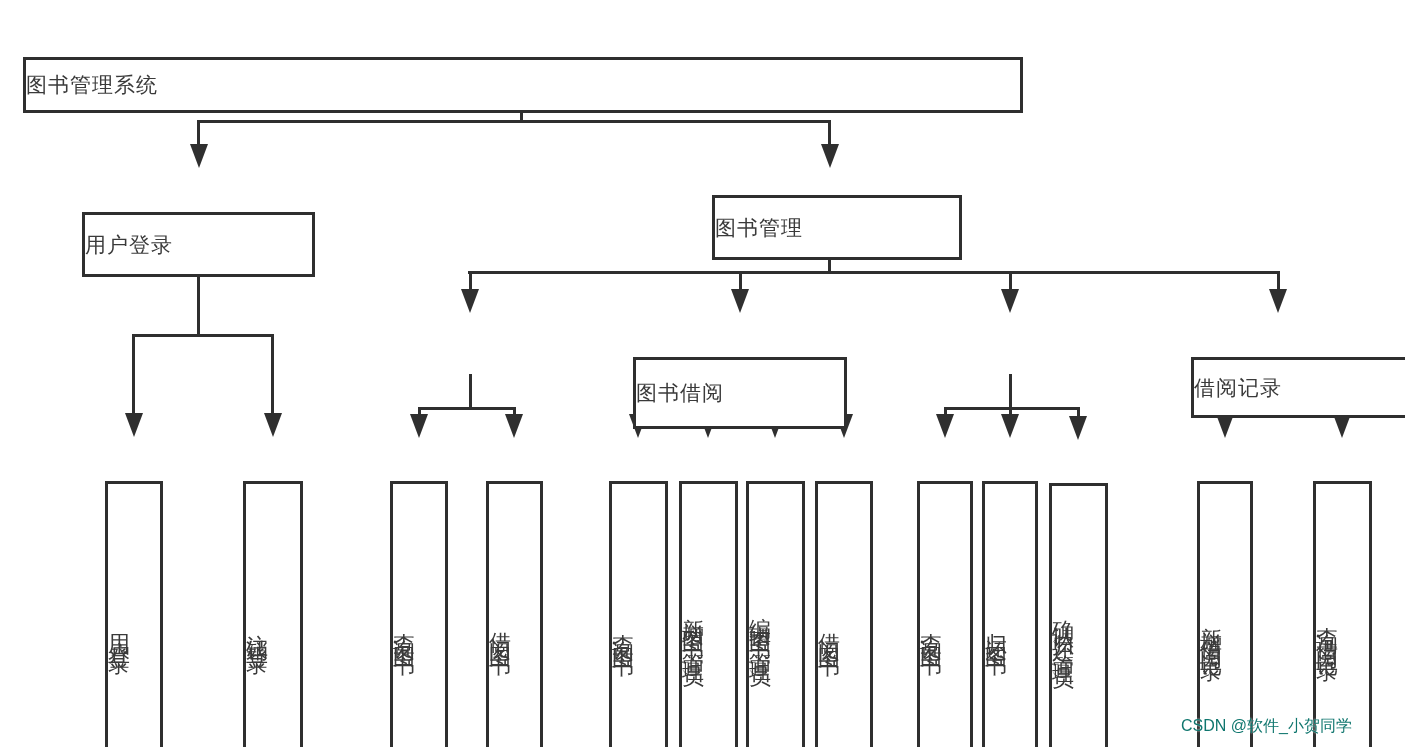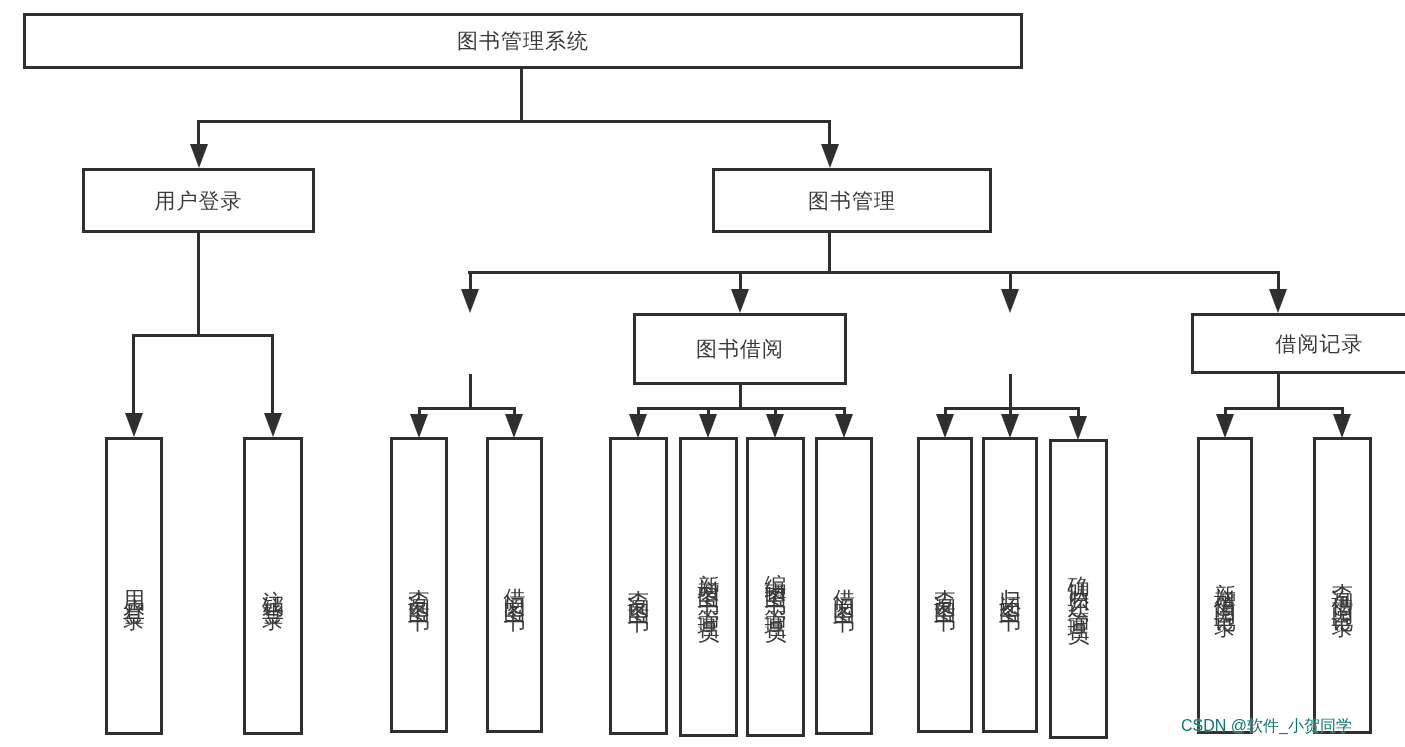--- a/index.html
+++ b/index.html
@@ -4,22 +4,22 @@
 <style>
   html,body{margin:0;padding:0;}
   body{
     width:1405px;height:747px;background:#ffffff;overflow:hidden;
     font-family:"Liberation Sans","DejaVu Sans",sans-serif;
   }
   .stage{position:relative;width:1405px;height:747px;background:#ffffff;}
   .box{
     position:absolute;box-sizing:border-box;
     border:3px solid #2f2f2f;background:#ffffff;
-    display:flex;align-items:center;justify-content:center;
-    color:#3a3a3a;z-index:2;
+    display:flex;align-items:center;
+    color:#3a3a3a;z-index:2;margin-top:44px;
   }
   .hnode{font-size:21px;letter-spacing:1px;}
   .leaf .vtext{
     writing-mode:vertical-lr;text-orientation:mixed;
     font-size:22px;line-height:1;letter-spacing:7px;color:#3a3a3a;
   }
   .hl{position:absolute;height:3px;background:#2f2f2f;z-index:1;}
   .vl{position:absolute;width:3px;background:#2f2f2f;z-index:1;}
   .ah{
     position:absolute;width:0;height:0;z-index:1;
@@ -96,21 +96,21 @@
   <div class="vl" style="left:1341px;top:407px;height:10px"></div>
   <div class="ah" style="left:1333px;top:414px"></div>
 
   <div class="box hnode" style="left:23px;top:13px;width:1000px;height:56px">
     <span>图书管理系统</span>
   </div>
 
   <div class="box hnode" style="left:82px;top:168px;width:233px;height:65px">
     <span>用户登录</span>
   </div>
-  <div class="box hnode" style="left:712px;top:168px;width:280px;height:65px">
+  <div class="box hnode" style="left:712px;top:151px;width:250px;height:65px">
     <span>图书管理</span>
   </div>
 
   <div class="box hnode" style="left:633px;top:313px;width:214px;height:72px">
     <span>图书借阅</span>
   </div>
   <div class="box hnode" style="left:1191px;top:313px;width:257px;height:61px">
     <span>借阅记录</span>
   </div>
 

